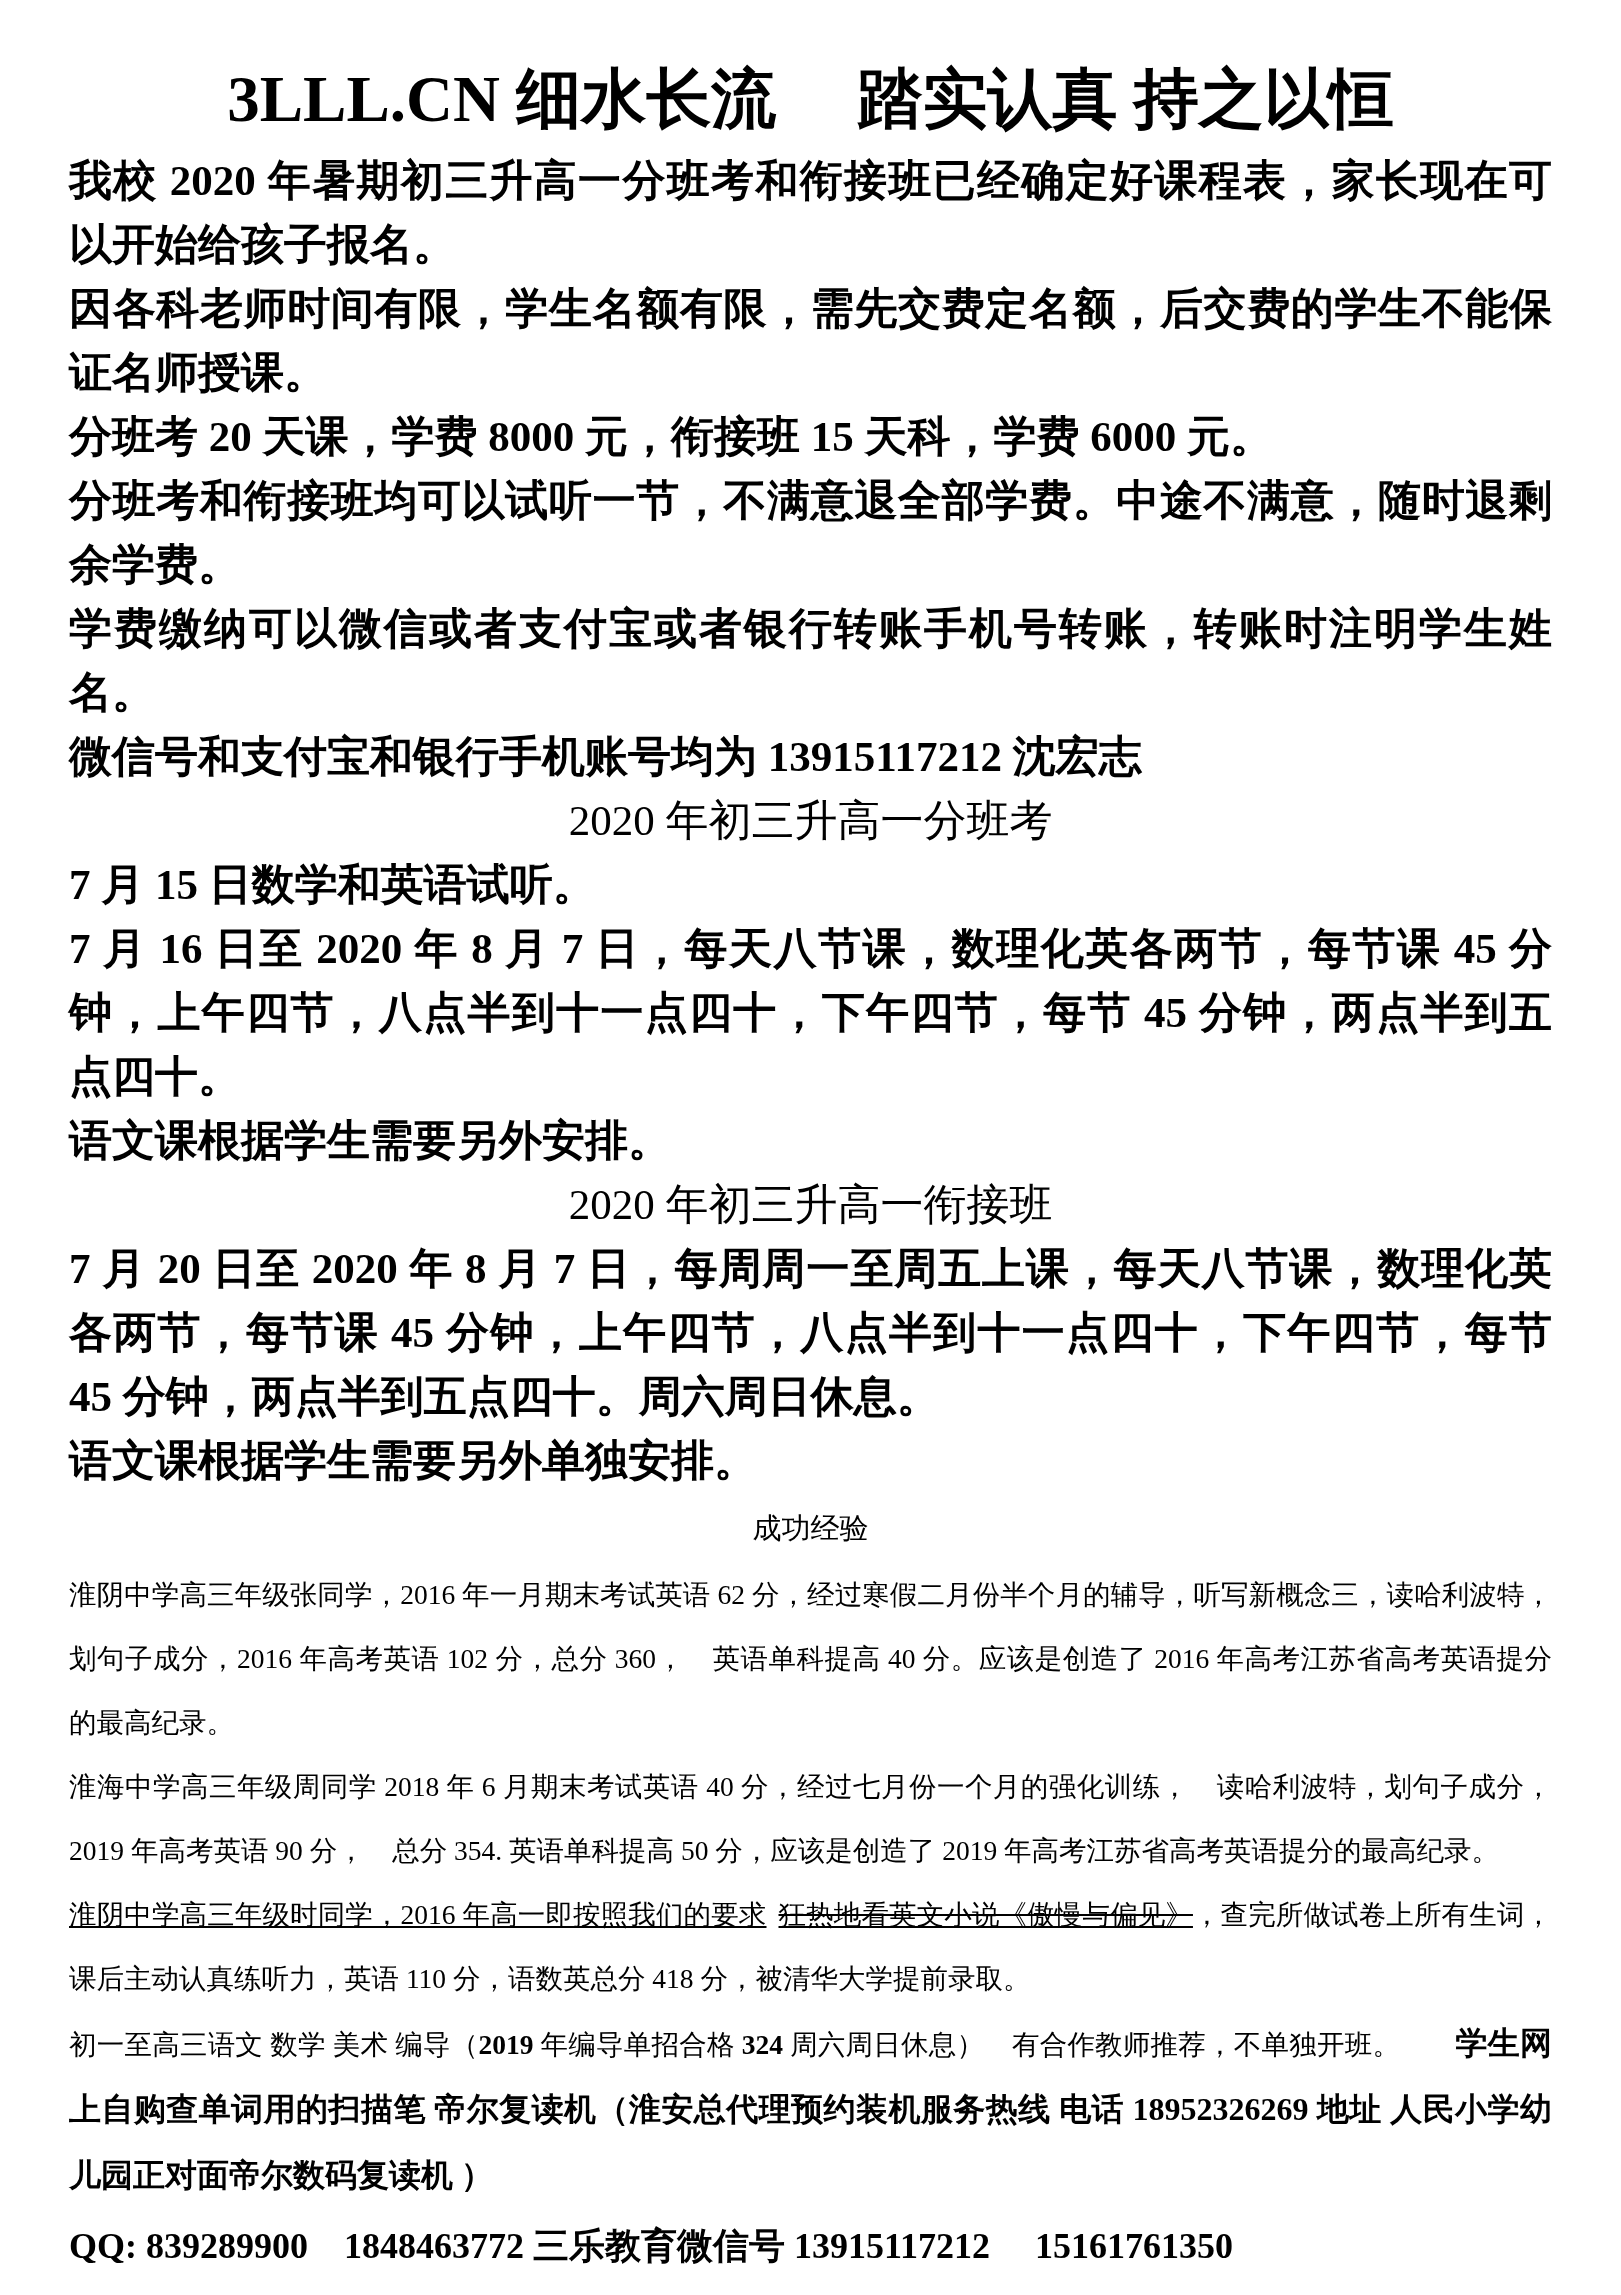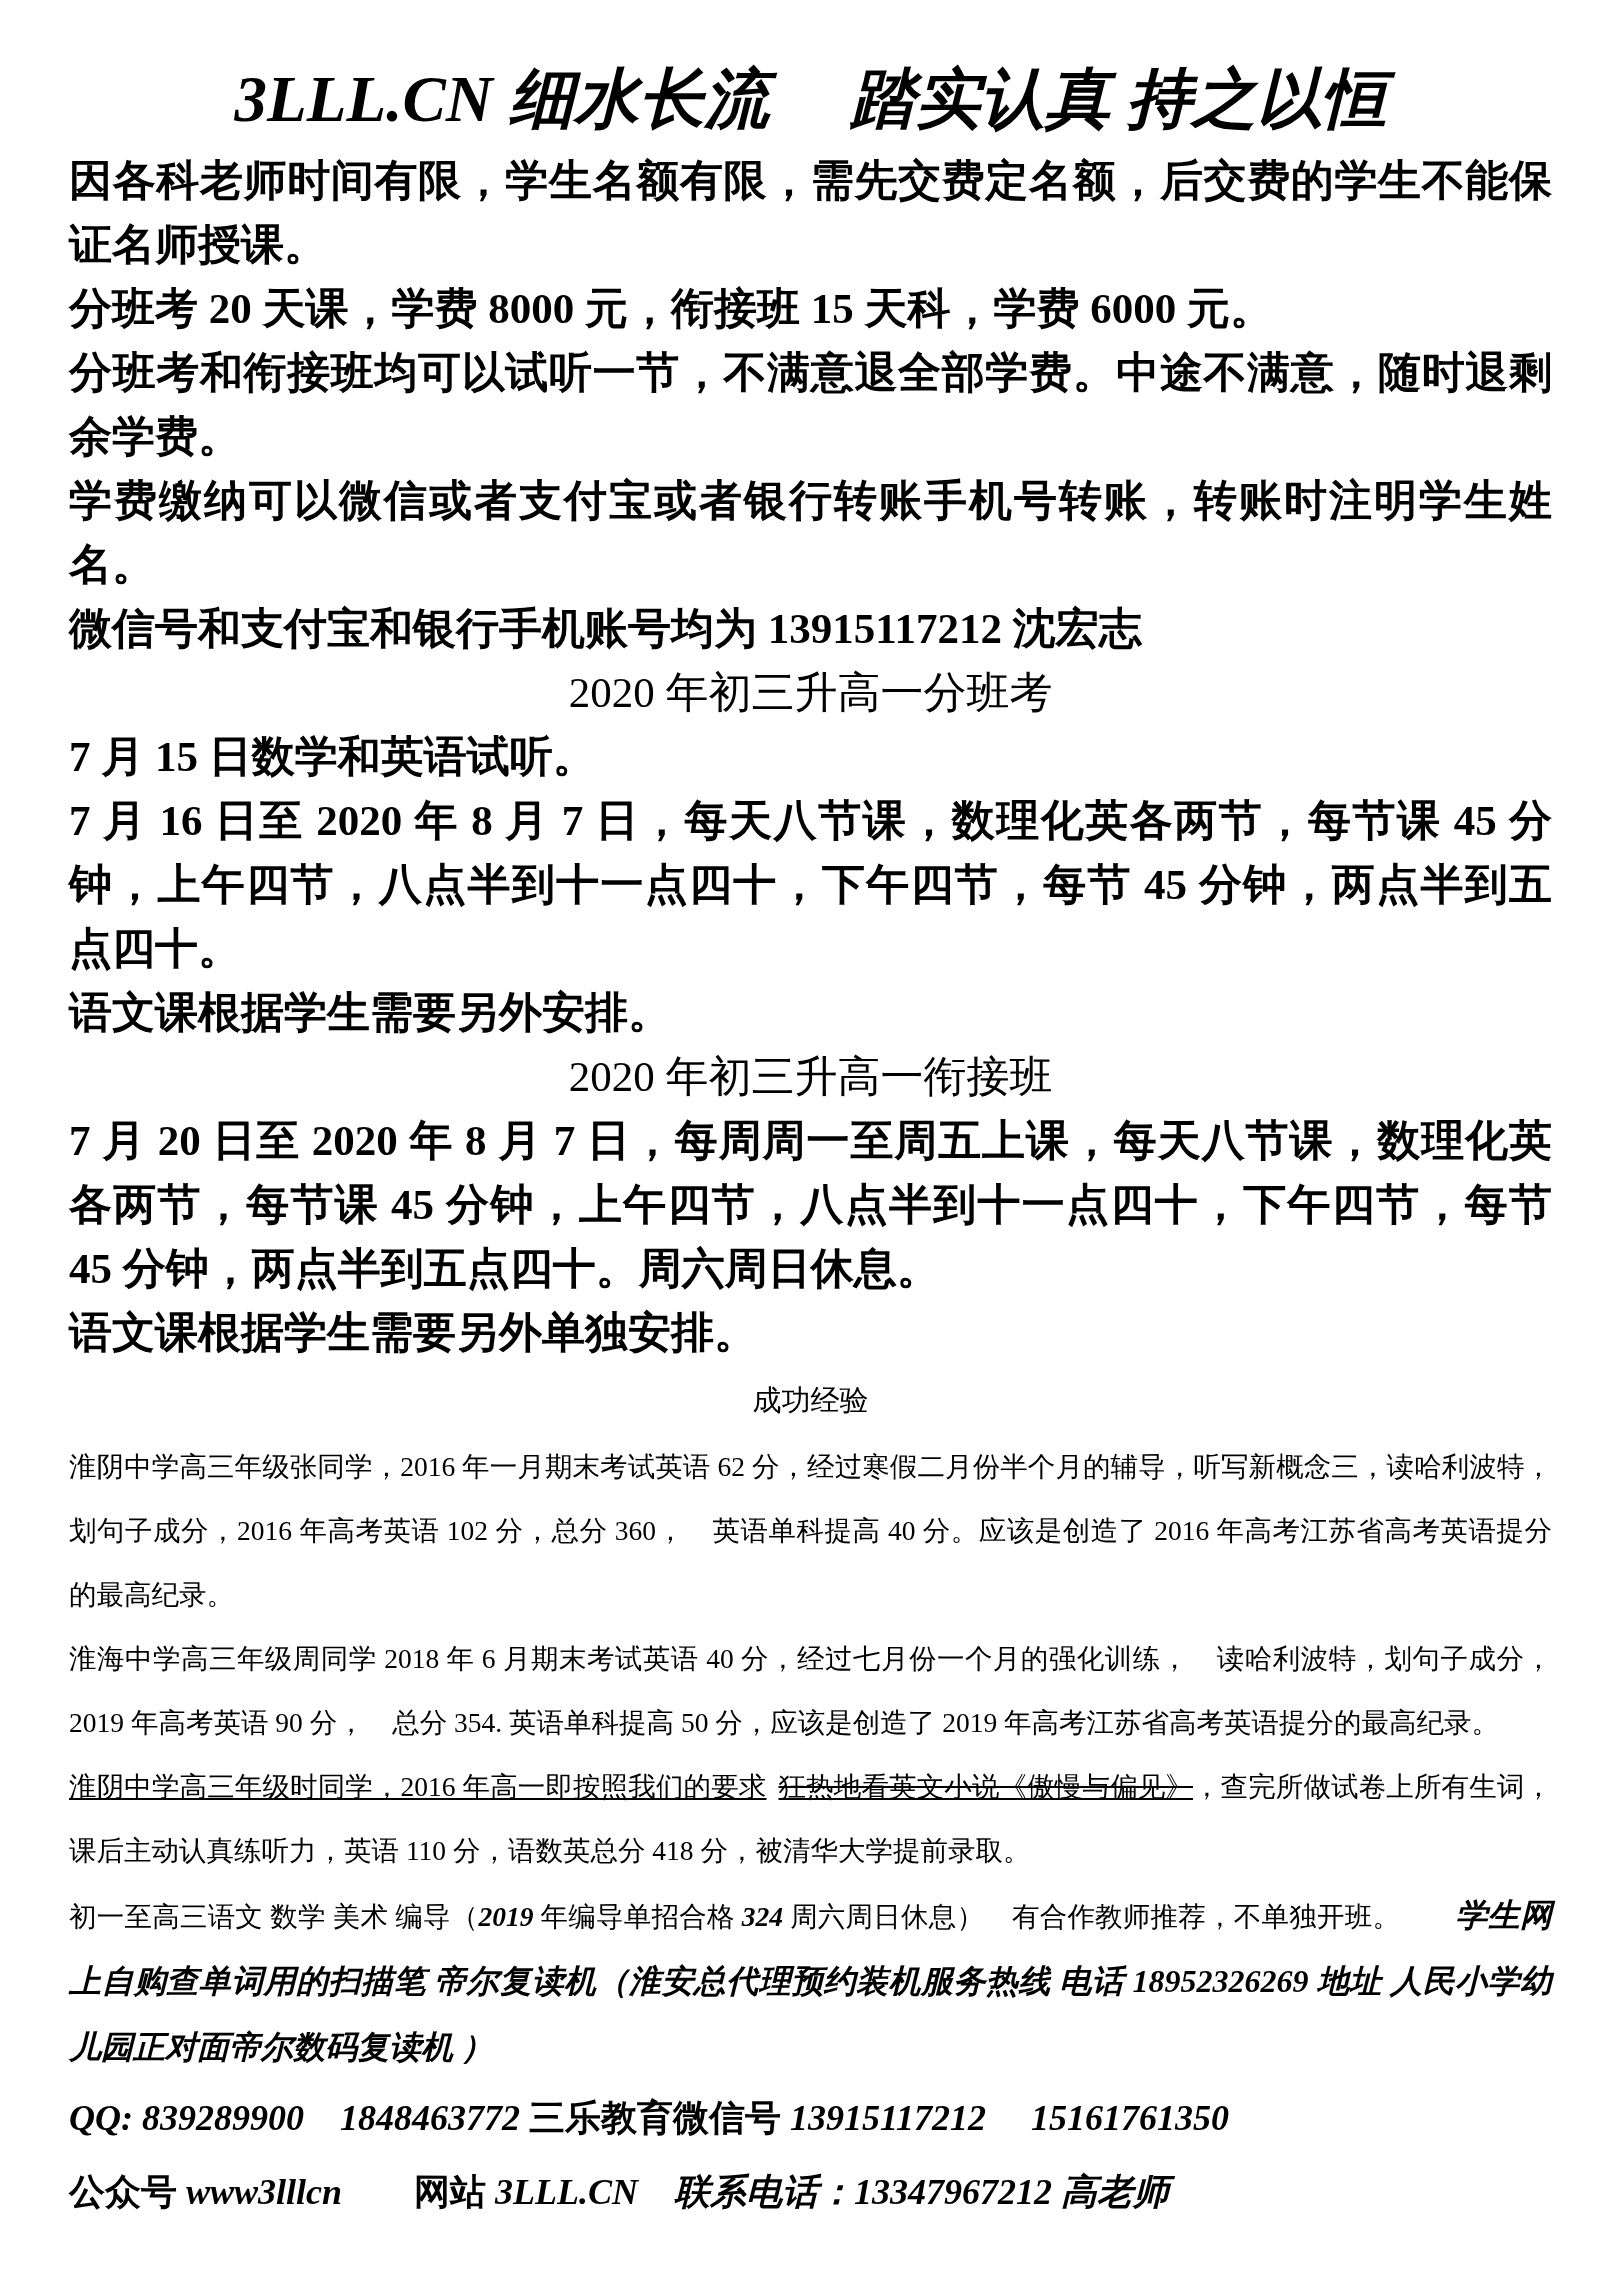--- a/index.html
+++ b/index.html
@@ -45,33 +45,34 @@
     line-height:64px;
     text-align:justify;
   }
   .contact{
     font-size:36px;
     font-weight:normal;
     line-height:74px;
     text-align:left;
   }
   span.run{white-space:pre-wrap;}
-  span.b{font-weight:bold;font-style:italic;}
+  span.b{font-weight:bold;}
   span.n{font-weight:bold;}
   span.u{text-decoration:underline;}
   span.u.s{text-decoration:underline line-through;}
   span.s{text-decoration:line-through;margin-left:12px;}
   span.lg{font-size:32px;font-weight:bold;}
 </style>
 </head>
 <body>
 
 <main class="page">
   <div id="doc">
       <p class="title"><span class="run b">3LLL.CN 细水长流　 踏实认真 持之以恒</span></p>
+      <p class="body"><span class="run">我校 2020 年暑期初三升高一分班考和衔接班已经确定好课程表，家长现在可以开始给孩子报名。</span></p>
       <p class="body"><span class="run">因各科老师时间有限，学生名额有限，需先交费定名额，后交费的学生不能保证名师授课。</span></p>
       <p class="body"><span class="run">分班考 20 天课，学费 8000 元，衔接班 15 天科，学费 6000 元。</span></p>
       <p class="body"><span class="run">分班考和衔接班均可以试听一节，不满意退全部学费。中途不满意，随时退剩余学费。</span></p>
       <p class="body"><span class="run">学费缴纳可以微信或者支付宝或者银行转账手机号转账，转账时注明学生姓名。</span></p>
       <p class="body"><span class="run">微信号和支付宝和银行手机账号均为 13915117212 沈宏志</span></p>
       <p class="heading"><span class="run">2020 年初三升高一分班考</span></p>
       <p class="body"><span class="run">7 月 15 日数学和英语试听。</span></p>
       <p class="body"><span class="run">7 月 16 日至 2020 年 8 月 7 日，每天八节课，数理化英各两节，每节课 45 分钟，上午四节，八点半到十一点四十，下午四节，每节 45 分钟，两点半到五点四十。</span></p>
       <p class="body"><span class="run">语文课根据学生需要另外安排。</span></p>
       <p class="heading"><span class="run">2020 年初三升高一衔接班</span></p>

